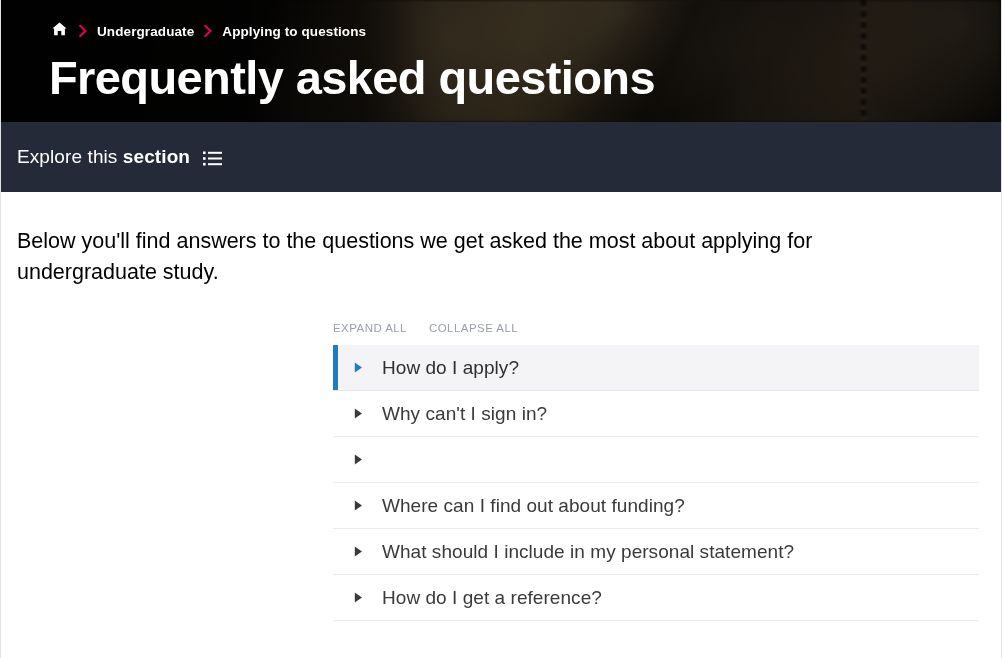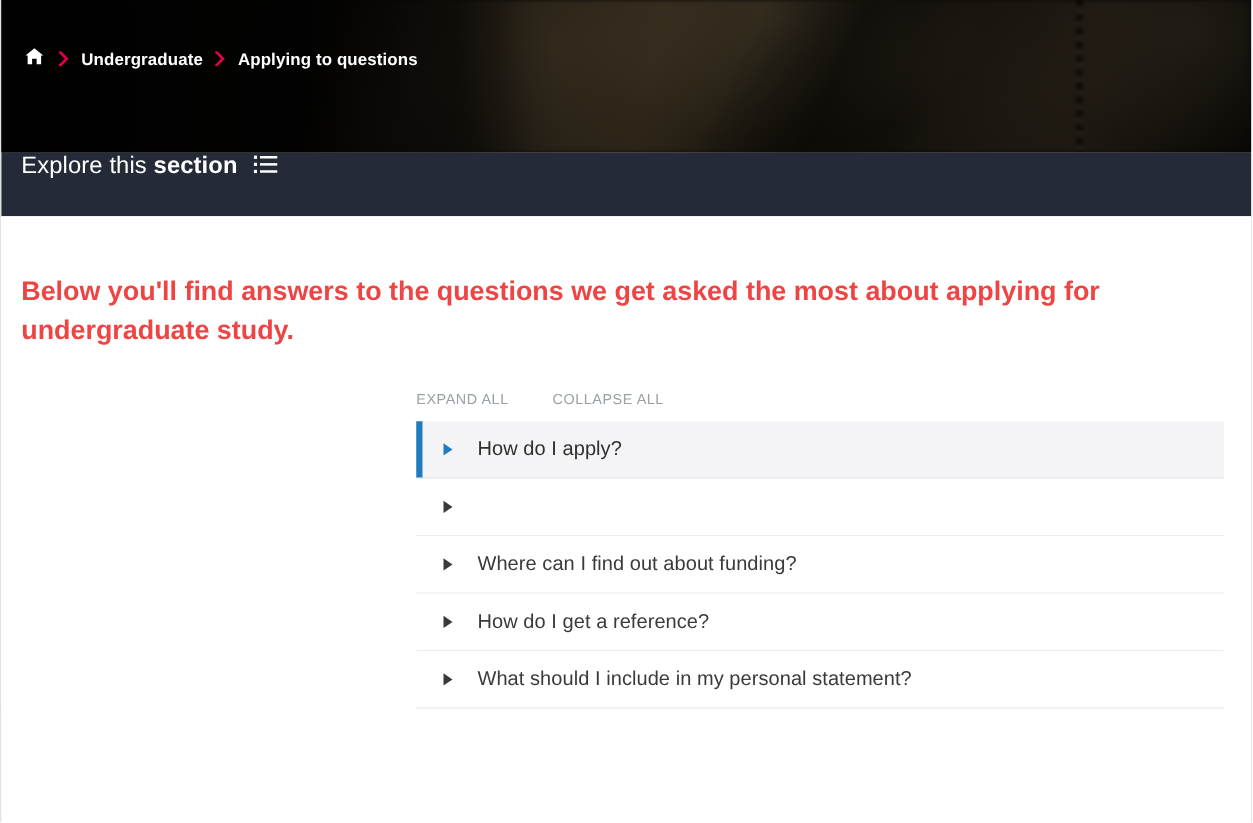--- a/index.html
+++ b/index.html
@@ -63,21 +63,22 @@
     filter: blur(2px);
   }
   .hero-scrim {
     position: absolute;
     inset: 0;
     background: linear-gradient(to right, rgba(0,0,0,0.92) 0%, rgba(0,0,0,0.80) 22%, rgba(0,0,0,0.45) 44%, rgba(0,0,0,0.42) 72%, rgba(0,0,0,0.62) 100%);
   }
   .hero-inner {
     position: relative;
     z-index: 3;
-    padding: 16px 16px;
+    padding: 0 16px;
+    margin-left: 32px;
   }
   .breadcrumb {
     display: flex;
     align-items: center;
     padding-top: 20px;
     height: 22px;
     gap: 0px;
   }
   .crumb-home {
     display: inline-flex;
@@ -109,23 +110,24 @@
     font-size: 47px;
     line-height: 57px;
     font-weight: bold;
     letter-spacing: -0.6px;
     font-stretch: condensed;
     white-space: nowrap;
   }
 
   
   .explore-bar {
-    height: 51px;
+    height: 70px;
     background: #242a38;
     display: flex;
+    align-items: center;
     padding: 0 16px;
   }
   .explore-text {
     color: #ffffff;
     font-size: 19px;
     letter-spacing: 0.1px;
     white-space: nowrap;
   }
   .explore-text b { font-weight: bold; }
   .explore-icon {
@@ -134,38 +136,38 @@
     margin-top: 2px;
   }
 
   
   .main {
     background: #ffffff;
     padding: 0 16px;
   }
   .intro {
     margin: 0;
-    padding-top: 45px;
+    padding-top: 34px;
     max-width: 880px;
-    color: #ef4444;
+    color: #000000;
     font-size: 21.5px;
     line-height: 31px;
-    font-weight: bold;
+    font-weight: normal;
   }
 
   
   .accordion-wrap {
     margin-top: 34px;
     margin-left: 316px;
     width: 646px;
   }
   .accordion-controls {
     display: flex;
     align-items: center;
-    gap: 35px;
+    gap: 22px;
     padding-left: 0px;
     padding-bottom: 11px;
   }
   .ctrl-link {
     color: #9aa0a8;
     font-size: 11.5px;
     letter-spacing: 0.45px;
     text-transform: uppercase;
     text-decoration: none;
     background: none;
@@ -206,21 +208,21 @@
   .acc-arrow {
     display: inline-flex;
     align-items: center;
     justify-content: center;
     width: 14px;
     margin-left: 18px;
     margin-right: 17px;
   }
   .acc-label {
     color: #3a3a3a;
-    font-size: 16px;
+    font-size: 19px;
     letter-spacing: 0.05px;
     white-space: nowrap;
   }
   .acc-item.active .acc-label { color: #2f2f2f; }
 </style>
 </head>
 <body>
 
 <div class="page">
 
@@ -247,20 +249,21 @@
         <a class="crumb-link" href="#">Undergraduate</a>
 
         <span class="crumb-sep">
           <svg width="8" height="12" viewBox="0 0 8 12" aria-hidden="true">
             <path d="M1.2 0.8 L6.4 6 L1.2 11.2" fill="none" stroke="#e6004e" stroke-width="2.1" stroke-linecap="square"></path>
           </svg>
         </span>
         <a class="crumb-link" href="#">Applying to questions</a>
       </nav>
 
+      <h1 class="hero-title">Frequently asked questions</h1>
     </div>
   </header>
 
   <div class="explore-bar">
     <span class="explore-text"><span>Explore this </span><b>section</b></span>
     <span class="explore-icon">
       <svg width="19" height="15" viewBox="0 0 19 15" aria-hidden="true">
         <rect x="0" y="0.5" width="2.6" height="2.6" fill="#ffffff"></rect>
         <rect x="5" y="0.8" width="14" height="2" fill="#ffffff"></rect>
         <rect x="0" y="6.2" width="2.6" height="2.6" fill="#ffffff"></rect>
@@ -288,42 +291,50 @@
               </svg>
             </span>
             <span class="acc-label">How do I apply?</span>
           </li>
           <li class="acc-item">
             <span class="acc-arrow">
               <svg width="9" height="11" viewBox="0 0 9 11" aria-hidden="true">
                 <path d="M0.8 0.6 L8 5.5 L0.8 10.4 Z" fill="#3a3a3a"></path>
               </svg>
             </span>
+            <span class="acc-label">Why can't I sign in?</span>
+          </li>
+          <li class="acc-item">
+            <span class="acc-arrow">
+              <svg width="9" height="11" viewBox="0 0 9 11" aria-hidden="true">
+                <path d="M0.8 0.6 L8 5.5 L0.8 10.4 Z" fill="#3a3a3a"></path>
+              </svg>
+            </span>
           </li>
           <li class="acc-item">
             <span class="acc-arrow">
               <svg width="9" height="11" viewBox="0 0 9 11" aria-hidden="true">
                 <path d="M0.8 0.6 L8 5.5 L0.8 10.4 Z" fill="#3a3a3a"></path>
               </svg>
             </span>
             <span class="acc-label">Where can I find out about funding?</span>
           </li>
           <li class="acc-item">
             <span class="acc-arrow">
               <svg width="9" height="11" viewBox="0 0 9 11" aria-hidden="true">
                 <path d="M0.8 0.6 L8 5.5 L0.8 10.4 Z" fill="#3a3a3a"></path>
               </svg>
             </span>
+            <span class="acc-label">What should I include in my personal statement?</span>
+          </li>
+          <li class="acc-item">
+            <span class="acc-arrow">
+              <svg width="9" height="11" viewBox="0 0 9 11" aria-hidden="true">
+                <path d="M0.8 0.6 L8 5.5 L0.8 10.4 Z" fill="#3a3a3a"></path>
+              </svg>
+            </span>
             <span class="acc-label">How do I get a reference?</span>
-          </li>
-          <li class="acc-item">
-            <span class="acc-arrow">
-              <svg width="9" height="11" viewBox="0 0 9 11" aria-hidden="true">
-                <path d="M0.8 0.6 L8 5.5 L0.8 10.4 Z" fill="#3a3a3a"></path>
-              </svg>
-            </span>
-            <span class="acc-label">What should I include in my personal statement?</span>
           </li>
         </ul>
     </section>
   </main>
 
 </div>
 
 </body></html>

